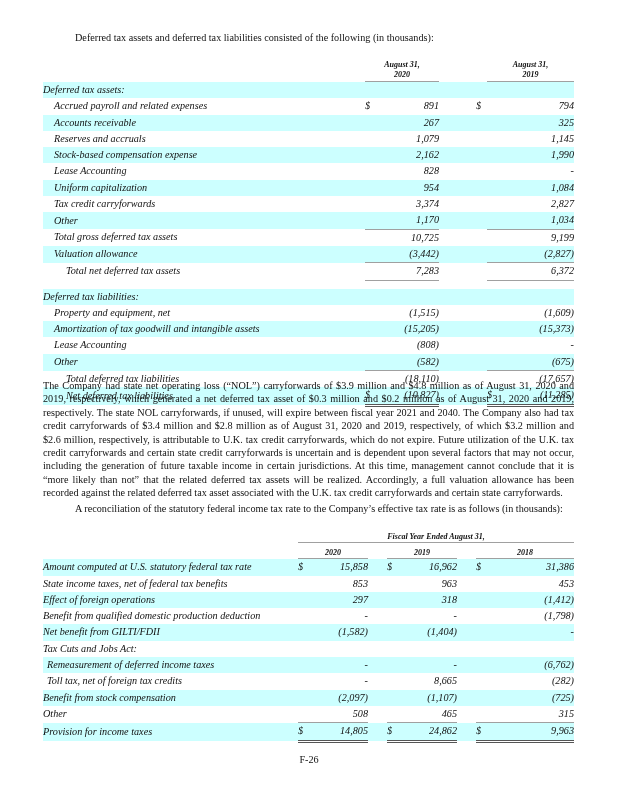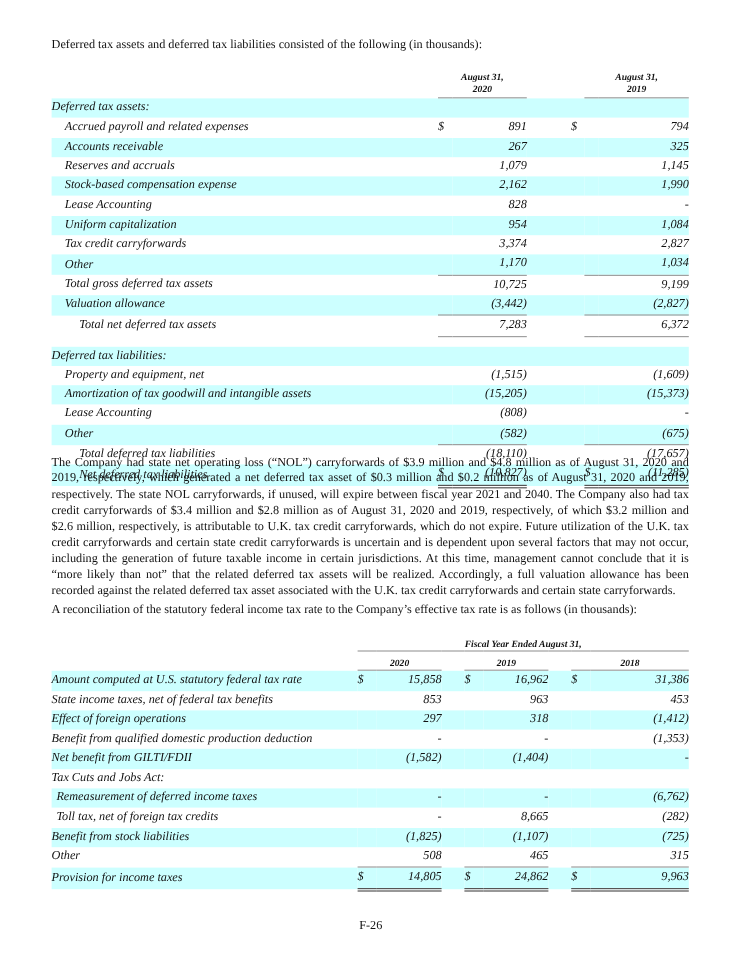--- a/index.html
+++ b/index.html
@@ -1,31 +1,31 @@
 <!DOCTYPE html>
 <html><head>
 <meta charset="utf-8">
 <style>
   html, body { margin:0; padding:0; background:#ffffff; }
   body { width:618px; height:800px; position:relative; overflow:hidden;
          font-family:"Liberation Serif", "DejaVu Serif", serif; color:#111; font-size:10.2px; }
-  .abs { position:absolute; }
+  .abs { position:absolute;margin-left:32px; }
   .intro { left:43px; top:32px; font-size:10.2px; }
   table.t { position:absolute; border-collapse:collapse; font-size:10.2px;font-style:italic; }
   table.t td { padding:0; height:16.3px; line-height:16.3px; white-space:nowrap; }
   tr.band td { background:#ccffff; }
   td.ind1 { padding-left:11px !important; }
   td.ind2 { padding-left:23px !important;margin-top:32px; }
   td.dol { text-align:left; padding-left:2px; }
   td.num { text-align:right; }
   .hdr { font-weight:bold; font-size:8px; text-align:center; line-height:10px !important; height:auto !important; vertical-align:bottom; }
   .ul { border-bottom:1px solid #a0a0a0; }
   .dul { border-bottom:3px double #555; }
   .para { position:absolute; left:43px; width:531px; font-size:10.2px; line-height:13.4px; text-align:justify; }
-  .footer { position:absolute; left:0; width:618px; top:754px; text-align:center; font-size:10.2px;margin-top:12px; }
+  .footer { position:absolute; left:0; width:618px; top:754px; text-align:center; font-size:10.2px; }
 </style>
 </head>
 <body>
 
 <div class="abs intro">Deferred tax assets and deferred tax liabilities consisted of the following (in thousands):</div>
 
 <table class="t" style="left:43px; top:60px; width:531px;">
   <colgroup>
     <col style="width:322px">
       <col style="width:12px">
@@ -259,21 +259,21 @@
   </tr>
   <tr>
     <td>Benefit from qualified domestic production deduction</td>
         <td></td>
     <td class="num">-</td>
         <td></td>
         <td></td>
     <td class="num">-</td>
         <td></td>
         <td></td>
-    <td class="num">(1,353)</td>
+    <td class="num">(1,798)</td>
   </tr>
   <tr class="band">
     <td>Net benefit from GILTI/FDII</td>
         <td></td>
     <td class="num">(1,582)</td>
         <td></td>
         <td></td>
     <td class="num">(1,404)</td>
         <td></td>
         <td></td>
@@ -306,23 +306,23 @@
         <td></td>
     <td class="num">-</td>
         <td></td>
         <td></td>
     <td class="num">8,665</td>
         <td></td>
         <td></td>
     <td class="num">(282)</td>
   </tr>
   <tr class="band">
-    <td>Benefit from stock liabilities</td>
-        <td></td>
-    <td class="num">(1,825)</td>
+    <td>Benefit from stock compensation</td>
+        <td></td>
+    <td class="num">(2,097)</td>
         <td></td>
         <td></td>
     <td class="num">(1,107)</td>
         <td></td>
         <td></td>
     <td class="num">(725)</td>
   </tr>
   <tr>
     <td>Other</td>
     <td class="ul"></td>

